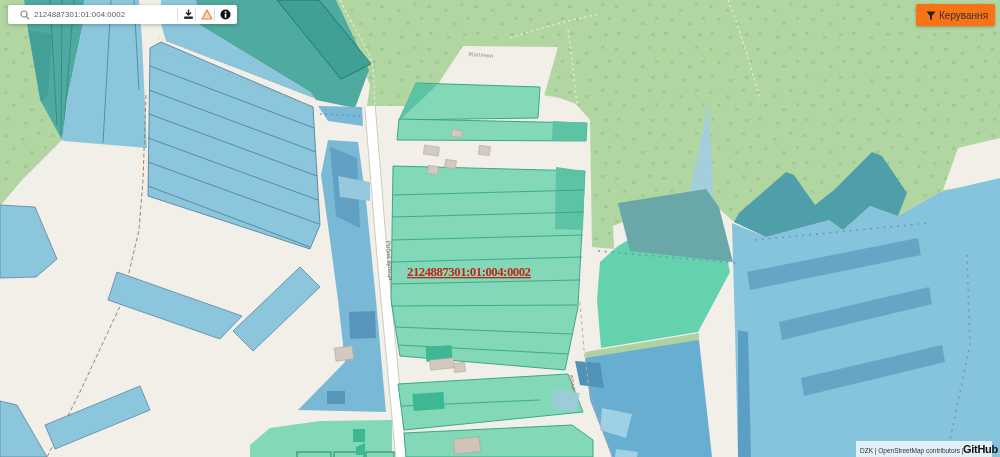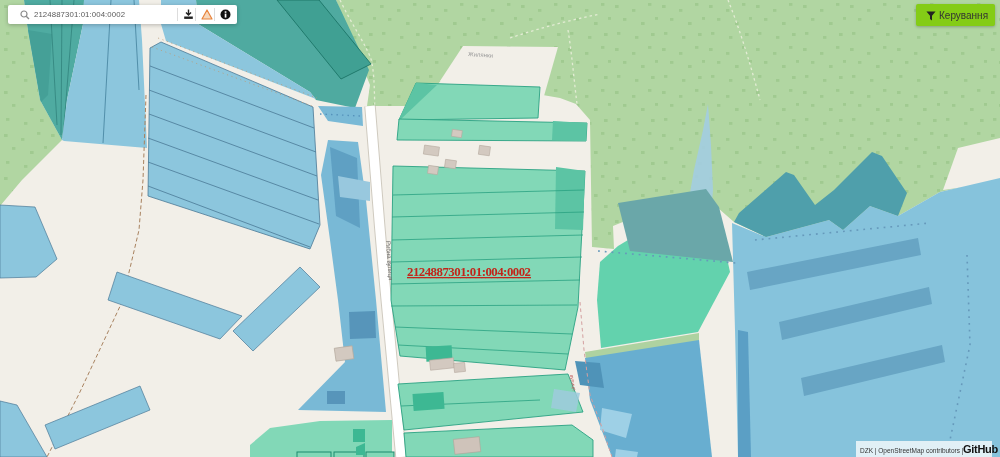--- a/index.html
+++ b/index.html
@@ -249,21 +249,21 @@
 
   <div style="position:absolute;left:206px;top:3px;width:1px;height:13px;background:#ddd;"></div>
 
   <svg width="11" height="11" style="position:absolute;left:212px;top:4px;" viewBox="0 0 11 11">
     <circle cx="5.5" cy="5.5" r="5" fill="#111"></circle>
     <rect x="4.7" y="4.6" width="1.7" height="4" fill="#fff"></rect>
     <rect x="4.7" y="2.3" width="1.7" height="1.5" fill="#fff"></rect>
   </svg>
 </div>
 
-<div class="ui" style="left:916px;top:4px;width:79px;height:22px;background:#84cc16;border-radius:2px;box-shadow:0 1px 3px rgba(0,0,0,0.25);">
+<div class="ui" style="left:916px;top:4px;width:79px;height:22px;background:#f97316;border-radius:2px;box-shadow:0 1px 3px rgba(0,0,0,0.25);">
 
   <svg width="10" height="10" style="position:absolute;left:10px;top:7px;" viewBox="0 0 11 11">
     <path d="M0.5,0.5 L10.5,0.5 L6.6,5.2 L6.6,10.5 L4.4,8.8 L4.4,5.2 Z" fill="#222"></path>
   </svg>
 
   <div style="position:absolute;left:23px;top:6px;font-size:10px;color:#333;">Керування</div>
 </div>
 
 <div class="ui" style="left:856px;top:441px;width:136px;height:16px;background:rgba(255,255,255,0.75);">
 

